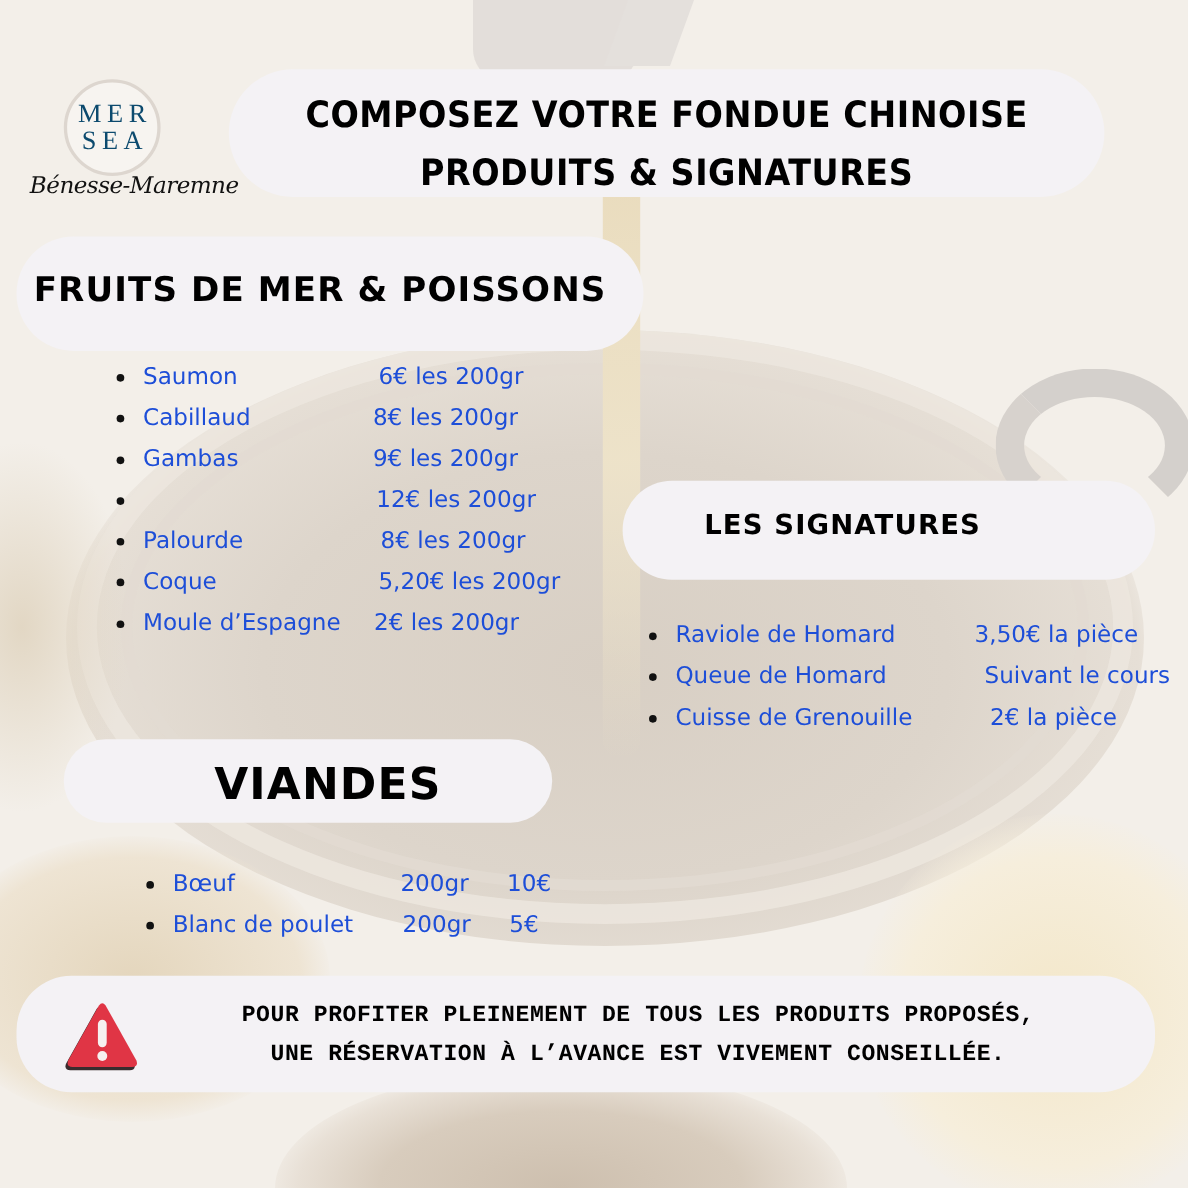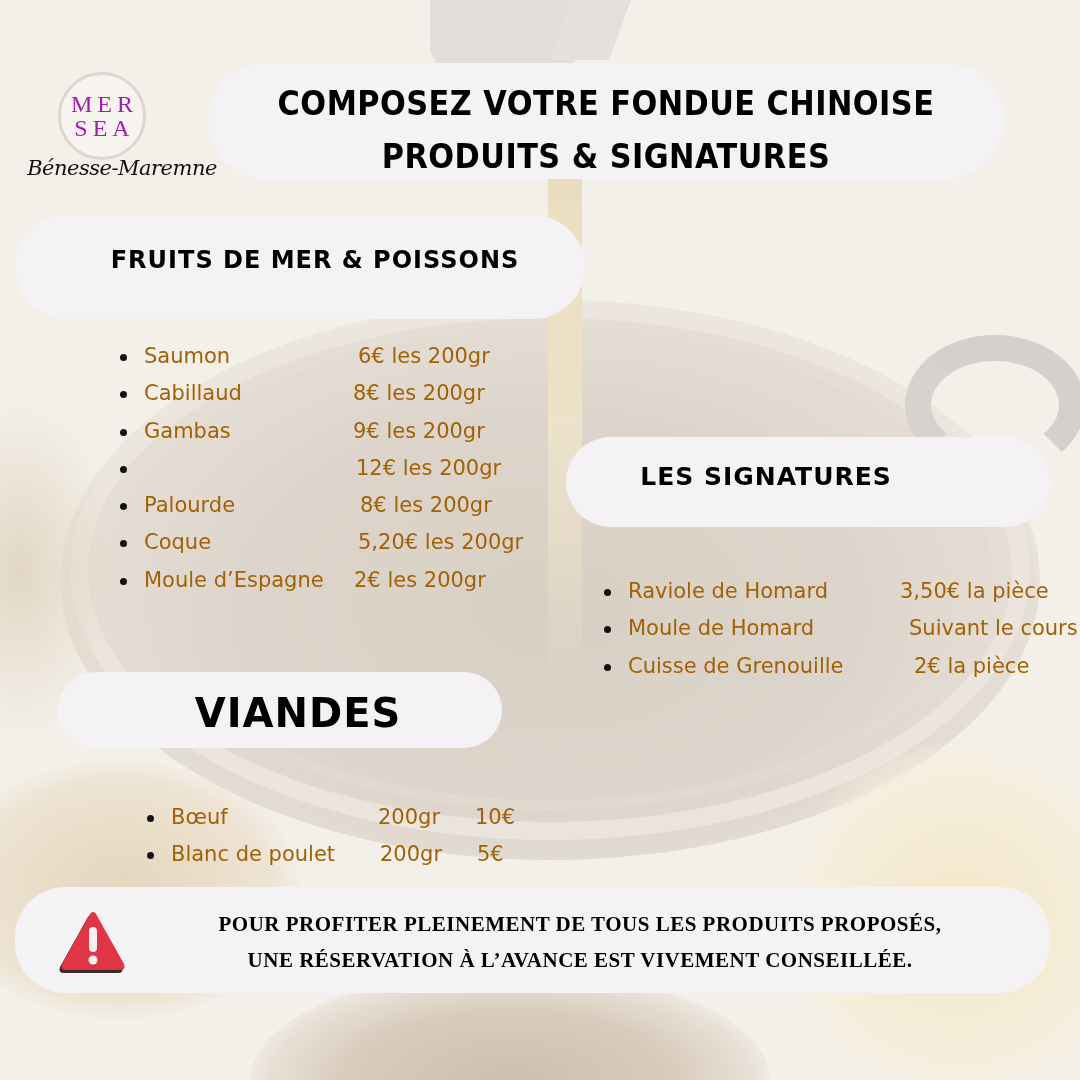--- a/index.html
+++ b/index.html
@@ -33,40 +33,40 @@
   .bowl-left { left:-80px; top:400px; width:200px; height:340px; border-radius:50%;
              background:radial-gradient(ellipse,#e2d7c4 0%, rgba(243,239,233,0) 70%); }
 
   .pill { position:absolute; background:#f4f2f5; border-radius:50px; }
 
   
   .logo { position:absolute; left:22px; top:72px; width:200px; height:120px; }
   .logo-circle { position:absolute; left:36px; top:0; width:88px; height:88px; border-radius:50%;
                  background:#f7f4f0; border:3px solid #ddd6cf; box-sizing:border-box;
                  display:flex; flex-direction:column; align-items:center; justify-content:center; }
-  .logo-line { font-family:"Liberation Serif", serif; color:#a21caf; font-size:24px; letter-spacing:5px; line-height:24px; padding-left:5px; }
+  .logo-line { font-family:"Liberation Serif", serif; color:#0c4a6e; font-size:24px; letter-spacing:5px; line-height:24px; padding-left:5px; }
   .logo-script { position:absolute; left:0; top:84px; width:200px; text-align:center;
                  font-family:"DejaVu Serif", serif; font-style:italic; font-size:21px; color:#111; letter-spacing:-0.5px; }
 
   .title-pill { left:208px; top:63px; width:796px; height:116px; border-radius:58px; }
   .title { position:absolute; left:208px; width:796px; text-align:center;
            font-family:"DejaVu Sans", sans-serif; font-weight:bold; font-size:33px; letter-spacing:0.5px; transform:scaleX(0.92); }
   .t1 { top:84px; }
   .t2 { top:137px; }
 
   .sec-title { position:absolute; font-family:"DejaVu Sans", sans-serif; font-weight:bold; letter-spacing:1px; text-align:center; }
 
-  .list { position:absolute; list-style:none; margin:16px; padding:0; font-family:"DejaVu Sans", sans-serif; font-size:21px; color:#a16207; }
+  .list { position:absolute; list-style:none; margin:2px; padding:0; font-family:"DejaVu Sans", sans-serif; font-size:21px; color:#1d4ed8; }
   .list li { position:relative; height:37.3px; line-height:37px; white-space:nowrap; }
   .list li .bullet { position:absolute; left:0; top:16px; width:7px; height:7px; border-radius:50%; background:#111; }
   .list li .name { position:absolute; left:24px; }
   .list li .price { position:absolute; }
 
   .warn-pill { left:15px; top:887px; width:1035px; height:106px; border-radius:50px; }
-  .warn-text { position:absolute; left:140px; width:880px; text-align:center; font-family:Liberation Serif, serif; font-weight:bold; font-size:21px; letter-spacing:0.5px; }
+  .warn-text { position:absolute; left:140px; width:880px; text-align:center; font-family:Liberation Mono, monospace; font-weight:bold; font-size:21px; letter-spacing:0.5px; }
   .warn-icon { position:absolute; left:58px; top:910px; width:70px; height:64px; }
 </style>
 </head>
 <body>
 
 <div class="bg">
   <div class="bg-layer pot"></div>
   <div class="bg-layer pot-rim"></div>
   <div class="bg-layer pot-rim-inner"></div>
   <div class="bg-layer handle"></div>
@@ -85,21 +85,21 @@
     <span class="logo-line">SEA</span>
   </div>
   <div class="logo-script">Bénesse-Maremne</div>
 </div>
 
 <div class="pill title-pill"></div>
 <div class="title t1">COMPOSEZ VOTRE FONDUE CHINOISE</div>
 <div class="title t2">PRODUITS &amp; SIGNATURES</div>
 
 <div class="pill" style="left:15px; top:215px; width:570px; height:104px; border-radius:52px;"></div>
-<div class="sec-title" style="left:30px; top:246px; width:570px; font-size:24px;">FRUITS DE MER &amp; POISSONS</div>
+<div class="sec-title" style="left:6px; top:246px; width:570px; font-size:31px;">FRUITS DE MER &amp; POISSONS</div>
 
 <ul class="list" style="left:104px; top:322px; width:460px;">
   <li>
       <span class="bullet"></span>
       <span class="name">Saumon</span>
       <span class="price" style="left:238px">6€ les 200gr</span>
     </li>
   <li>
       <span class="bullet"></span>
       <span class="name">Cabillaud</span>
@@ -135,21 +135,21 @@
 <div class="sec-title" style="left:566px; top:462px; width:400px; font-size:25px;">LES SIGNATURES</div>
 
 <ul class="list" style="left:588px; top:557px; width:490px;">
   <li>
       <span class="bullet"></span>
       <span class="name">Raviole de Homard</span>
       <span class="price" style="left:296px">3,50€ la pièce</span>
     </li>
   <li>
       <span class="bullet"></span>
-      <span class="name">Moule de Homard</span>
+      <span class="name">Queue de Homard</span>
       <span class="price" style="left:305px">Suivant le cours</span>
     </li>
   <li>
       <span class="bullet"></span>
       <span class="name">Cuisse de Grenouille</span>
       <span class="price" style="left:310px">2€ la pièce</span>
     </li>
 </ul>
 
 <div class="pill" style="left:58px; top:672px; width:444px; height:76px; border-radius:38px;"></div>

